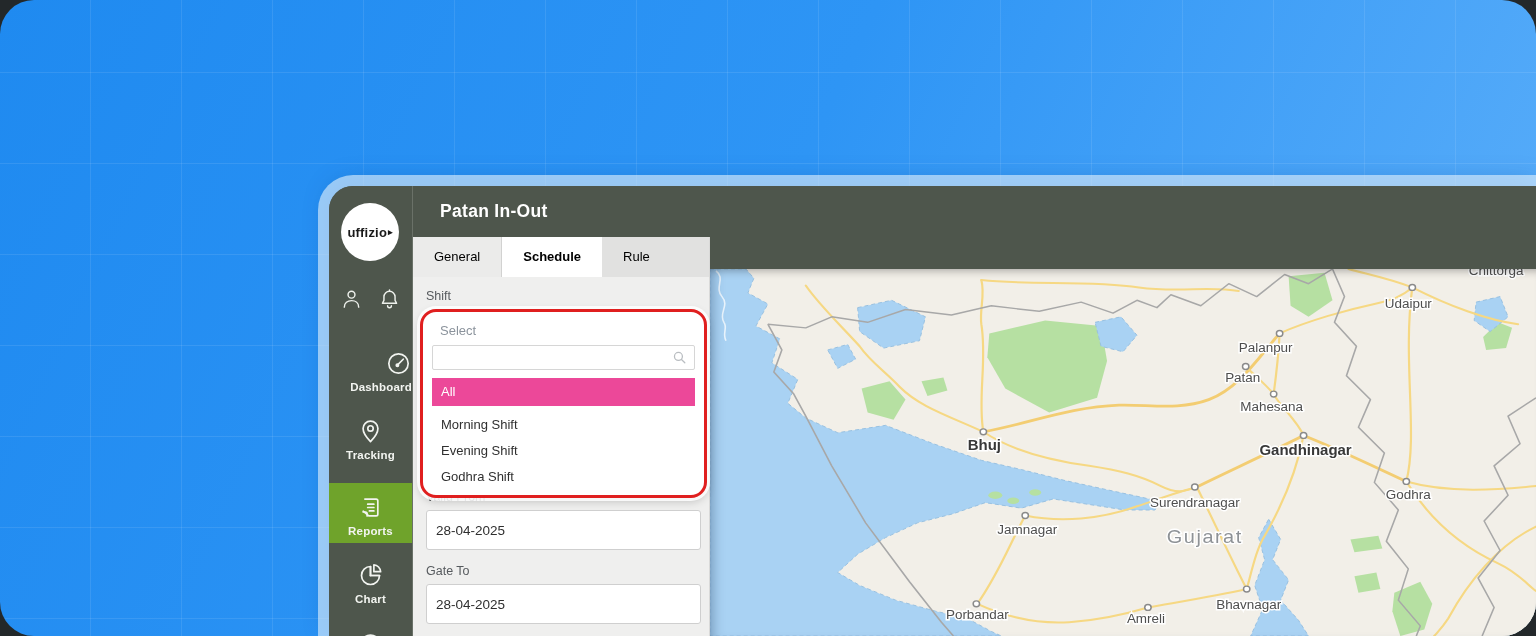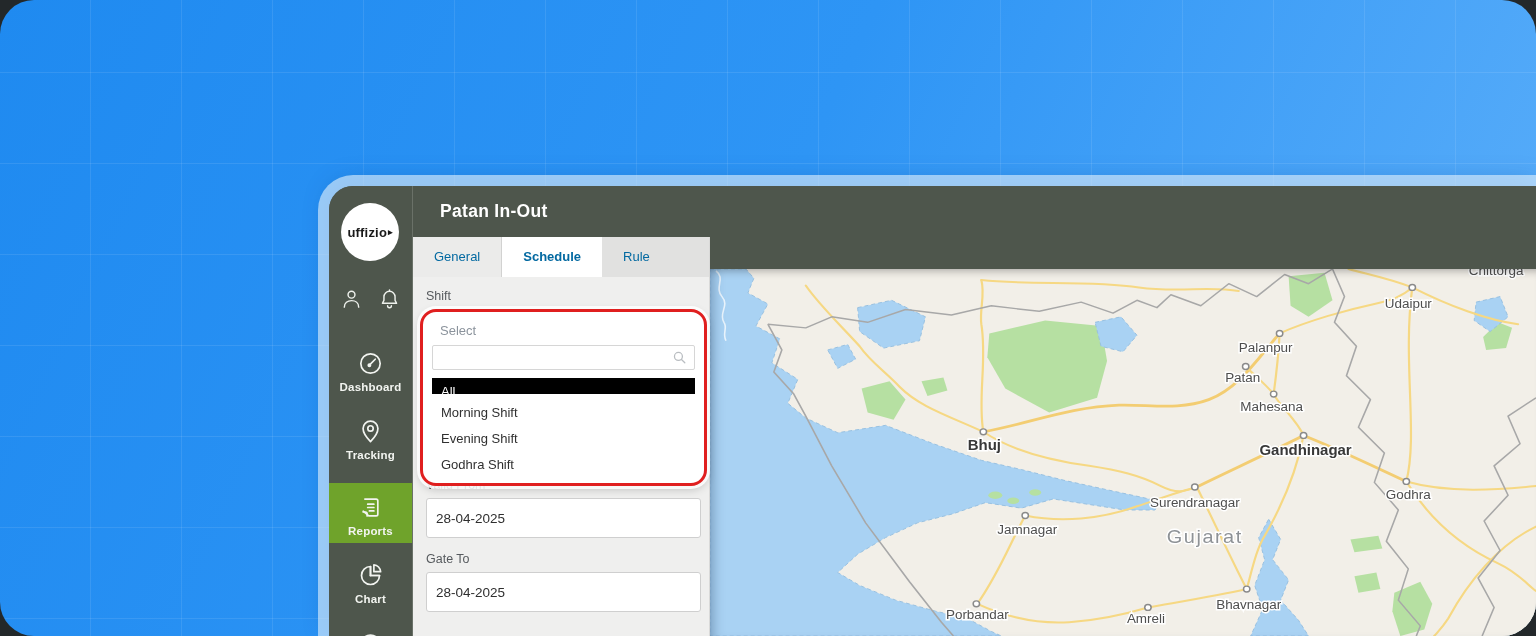--- a/index.html
+++ b/index.html
@@ -27,35 +27,35 @@
   .nav-label{font-size:11.5px;color:#f2f4f0;font-weight:bold;letter-spacing:.2px;}
   .nav-active{background:#6fa32b;}
   
   .main{flex:1;display:flex;flex-direction:column;border-left:1px solid rgba(255,255,255,.16);min-width:0;}
   .hdr{height:51px;flex:0 0 51px;background:#4e564c;display:flex;align-items:center;padding-left:27px;}
   .hdr-title{color:#fff;font-size:17.5px;font-weight:bold;letter-spacing:.3px;}
   .content{flex:1;display:flex;min-height:0;}
   
   .panel{width:296px;flex:0 0 296px;background:#efefee;border-right:1px solid #d9d9d8;display:flex;flex-direction:column;}
   .tabbar{height:40px;flex:0 0 40px;background:#e1e1e0;display:flex;}
-  .tab{padding:0 21px;line-height:40px;font-size:13px;color:#0369a1;cursor:pointer;}
+  .tab{padding:0 21px;line-height:40px;font-size:13px;color:#000000;cursor:pointer;}
   .tab-general{background:#ebebea;border-right:1px solid #d2d2d1;}
   .tab-active{background:#fff;font-weight:bold;}
   .panel-body{padding:12px 8px 0 13px;position:relative;}
   .field-label{font-size:12.5px;color:#565a5e;}
   .hl-box{position:relative;z-index:2;margin:6px -6px 0 -6px;background:#fff;
     border:3px solid #e01f1f;border-radius:16px;
     box-shadow:0 0 0 3px rgba(255,255,255,.85),0 3px 10px rgba(0,0,0,.22);
     padding:11px 9px 5px 9px;}
   .dd-placeholder{font-size:13px;color:#8b939c;padding-left:8px;}
   .dd-search{position:relative;margin-top:7px;}
   .dd-search input{width:100%;height:25px;border:1px solid #d6d6d6;border-radius:2px;box-sizing:border-box;
     padding:0 26px 0 8px;font-size:13px;color:#333;background:#fff;outline:none;}
   .dd-search svg{position:absolute;right:7px;top:4px;width:17px;height:17px;stroke:#b9bdc1;fill:none;stroke-width:1.8;stroke-linecap:round;}
-  .dd-opt-selected{margin-top:8px;height:16px;line-height:28px;background:#000000;color:#fff;
+  .dd-opt-selected{margin-top:8px;height:28px;line-height:28px;background:#ec4899;color:#fff;
     font-size:13px;padding-left:9px;cursor:pointer;}
   .dd-opt{height:26px;line-height:26px;font-size:13px;color:#303030;padding-left:9px;cursor:pointer;}
   .dd-opt-first{margin-top:6px;}
   .lbl-clipped{margin-top:-8px;position:relative;z-index:1;}
   .date-input{margin-top:6px;width:100%;height:40px;box-sizing:border-box;border:1px solid #cfcfcf;border-radius:3px;
     background:#fff;font-size:13.5px;color:#2f2f2f;padding:0 9px;font-family:"Liberation Sans",sans-serif;outline:none;}
   .mt14{margin-top:14px;}
   
   .map{position:relative;flex:1;min-width:0;background:#f2efe8;cursor:grab;margin-top:32px;}
   .map svg{position:absolute;inset:0;width:100%;height:100%;}
@@ -92,21 +92,21 @@
           <circle cx="12" cy="8" r="3.6"></circle>
             <path d="M4.5,21 c0-4.4 3.4-6.8 7.5-6.8 s7.5,2.4 7.5,6.8"></path>
         </svg>
         <svg viewBox="0 0 24 24">
           <path d="M12,4.5 a5.8,5.8 0 0 1 5.8,5.8 v3.6 l1.6,3.1 h-14.8 l1.6,-3.1 v-3.6 a5.8,5.8 0 0 1 5.8,-5.8 z"></path>
           <path d="M10,19.6 a2,2 0 0 0 4,0"></path>
             <path d="M12,4.5 v-1.4"></path>
         </svg>
       </div>
 
-      <div class="nav-item" style="top:164px;">
+      <div class="nav-item" style="top:164px;align-items:flex-end;">
         <svg viewBox="0 0 24 24">
           <circle cx="12" cy="12" r="8.6"></circle>
             <path d="M11,13.5 L16.2,8.2"></path>
             <circle cx="11" cy="13.5" r="1" fill="#f2f4f0"></circle>
         </svg>
         <div class="nav-label">Dashboard</div>
       </div>
 
       <div class="nav-item" style="top:232px;">
         <svg viewBox="0 0 24 24">

